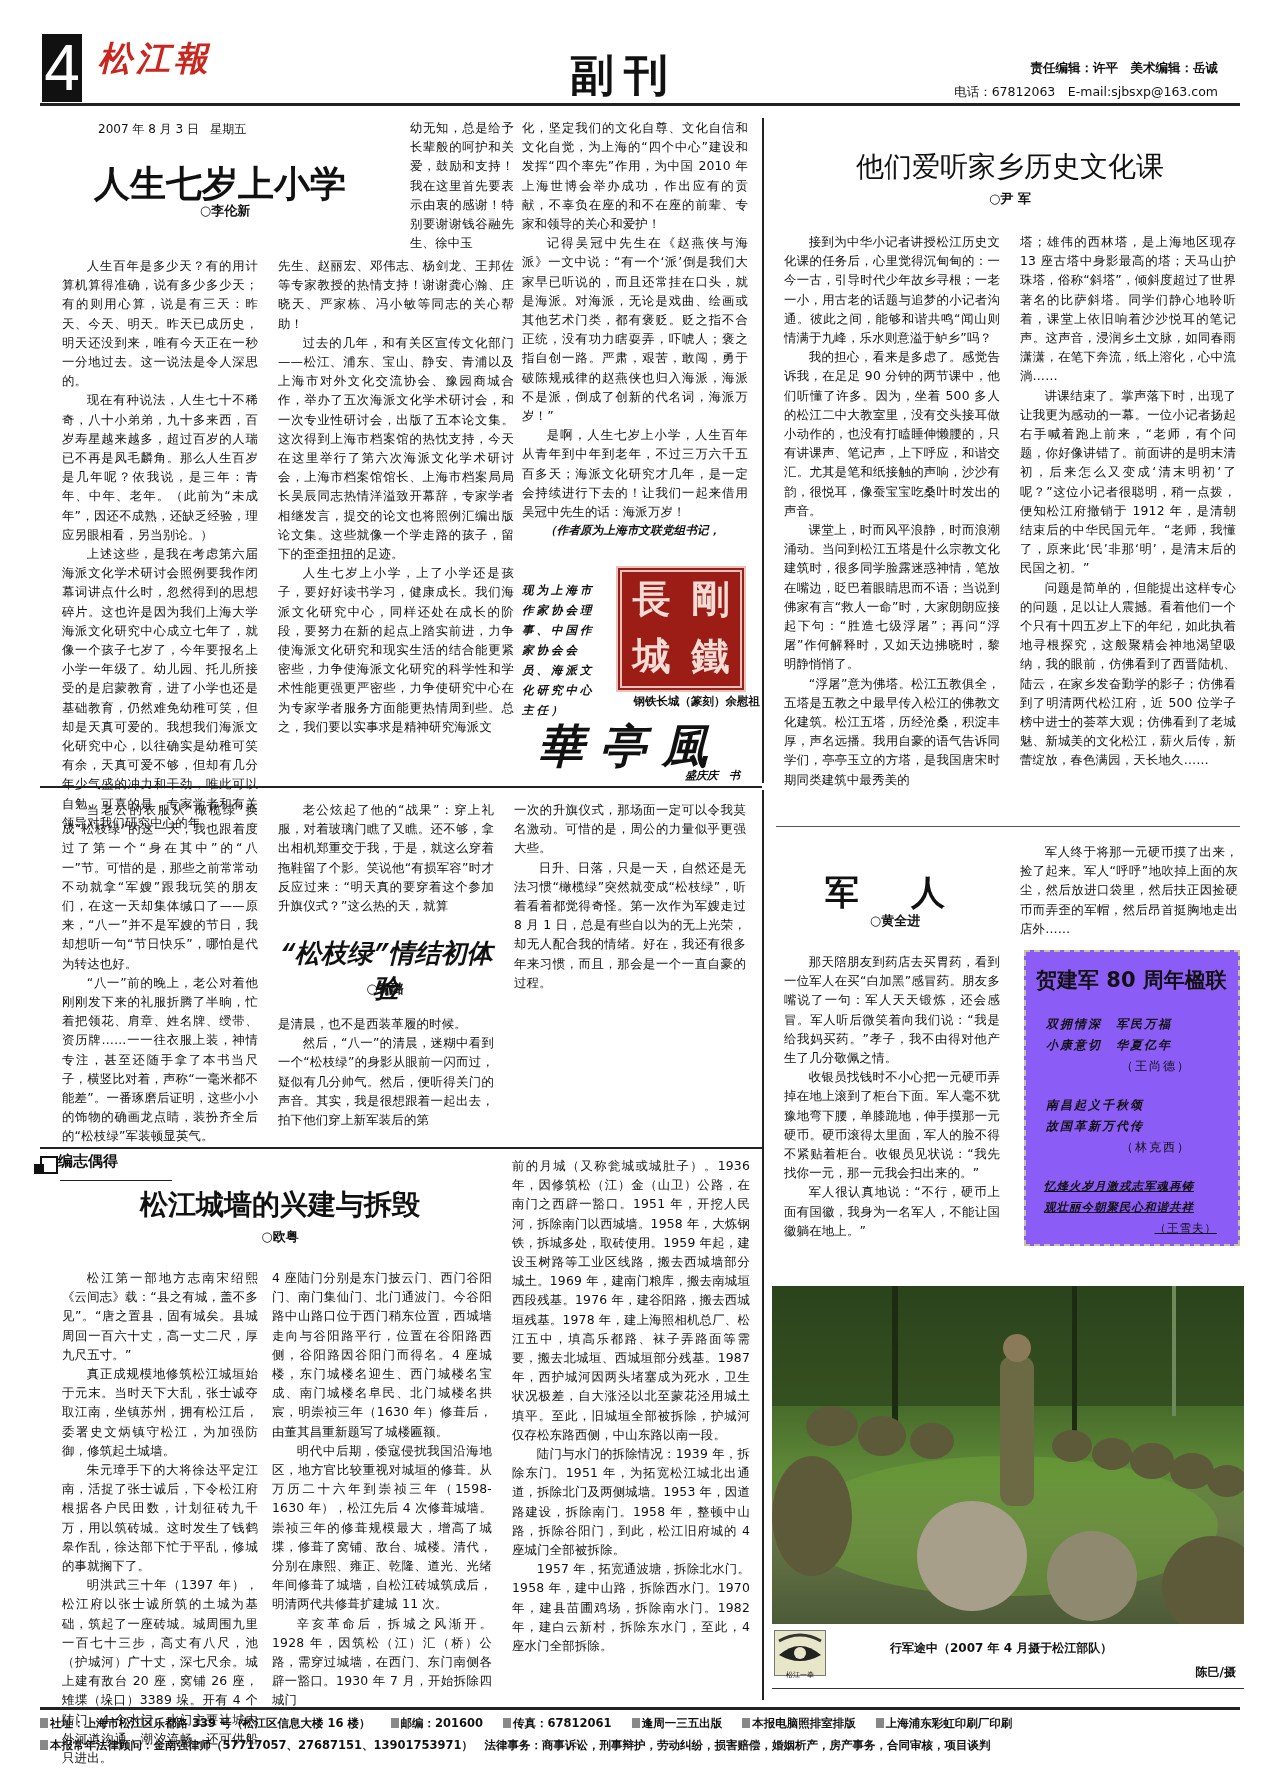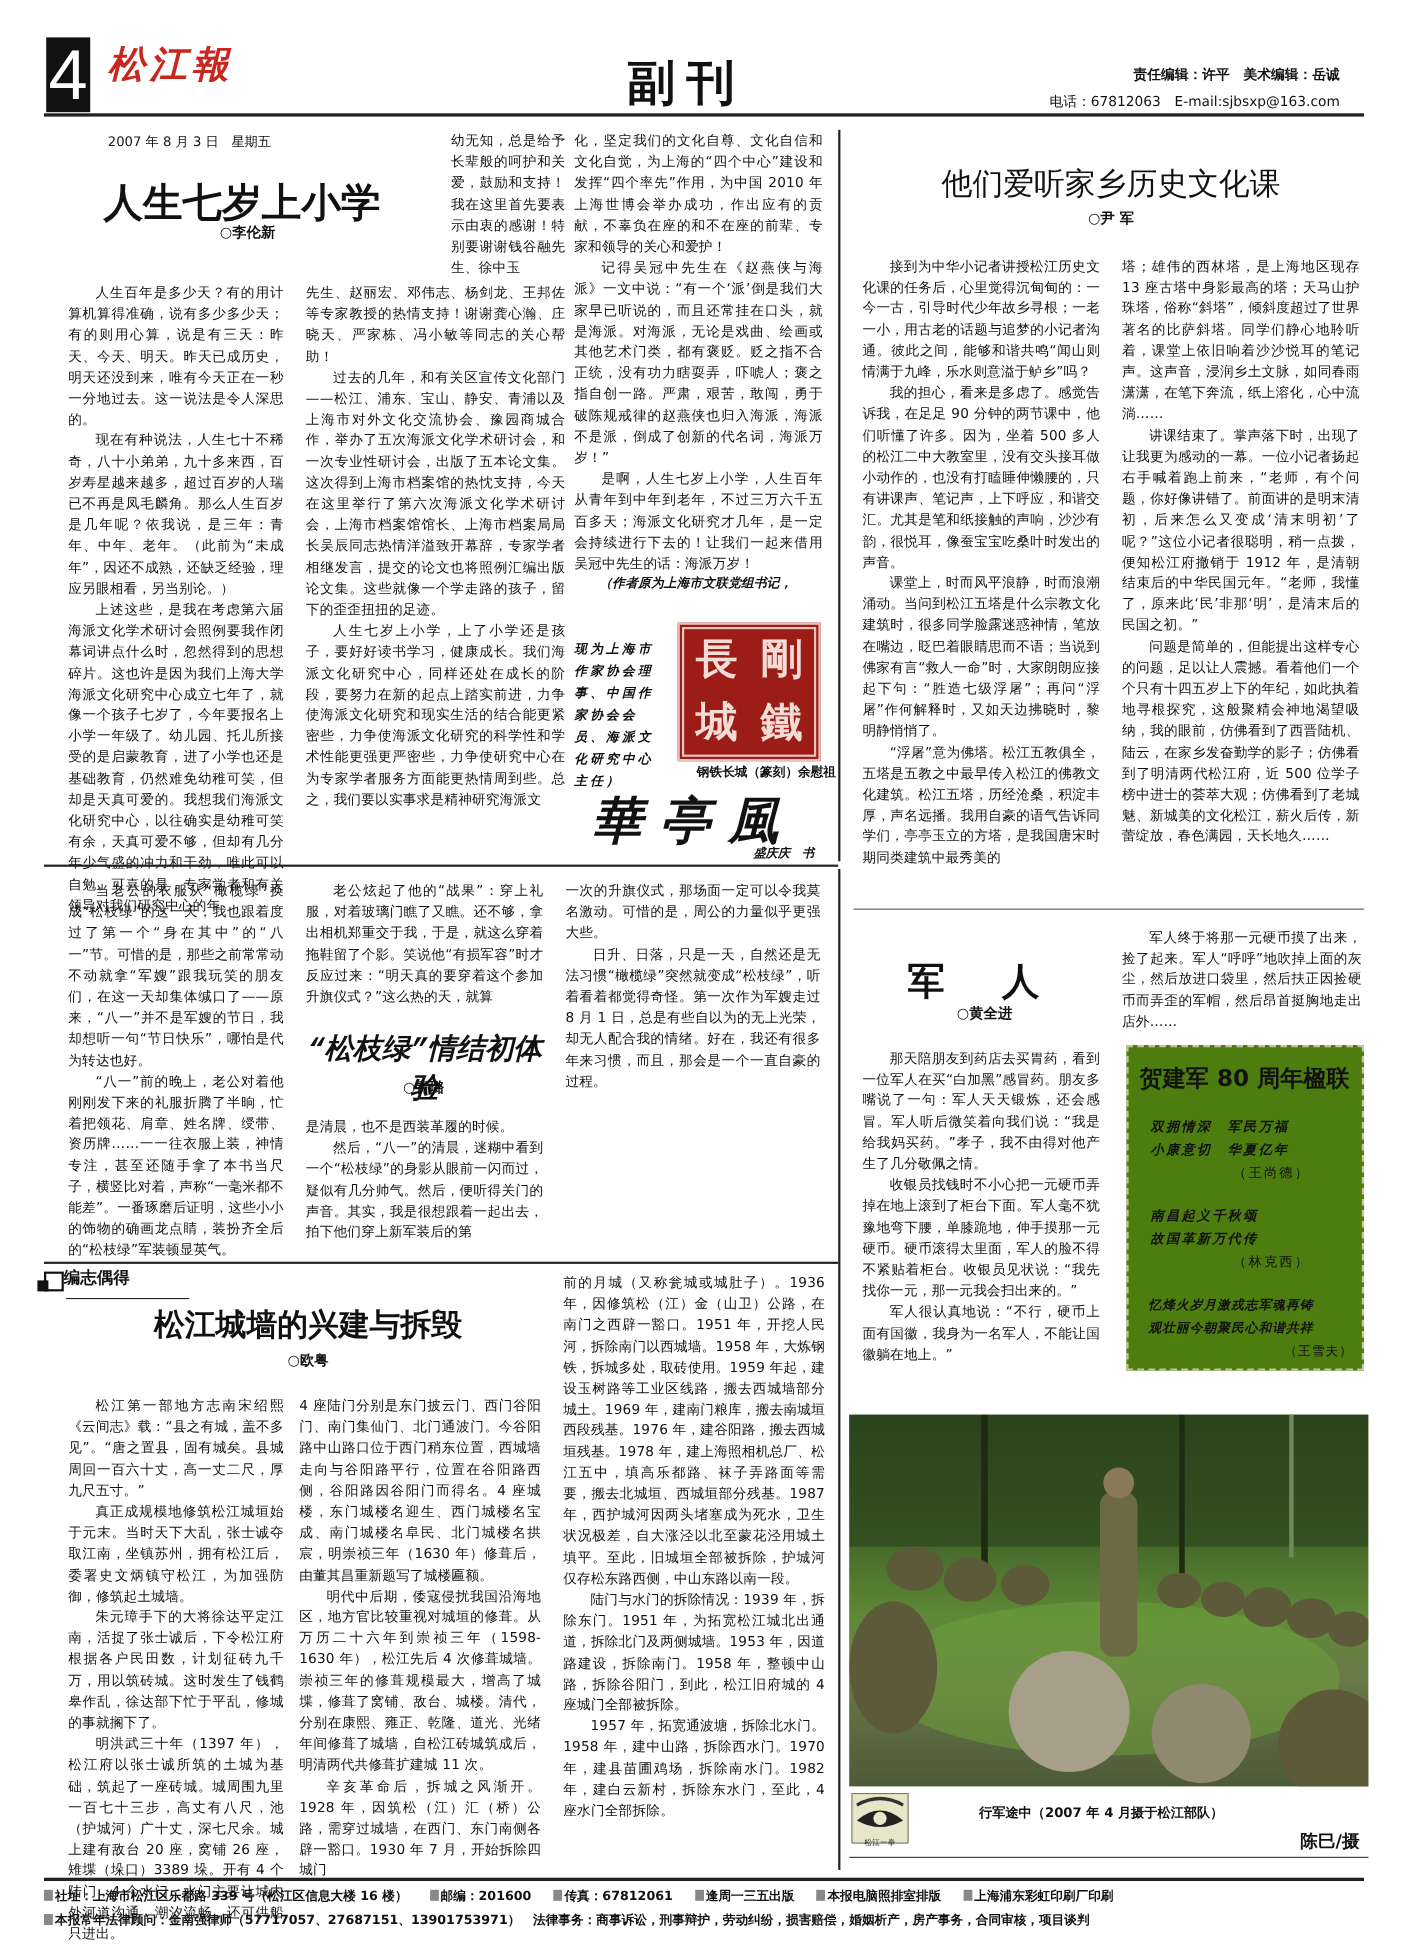--- a/index.html
+++ b/index.html
@@ -17,21 +17,21 @@
     font-family:"Liberation Sans",sans-serif;font-size:64px;line-height:68px;text-align:center;}
   .paper-name{left:98px;top:36px;font-size:34px;font-weight:bold;font-style:italic;color:#c8261e;
     font-family:"DejaVu Serif",serif;letter-spacing:4px;}
   .dateline{left:98px;top:84px;font-size:12px;margin-top:37px;}
   .section-title{left:570px;top:46px;font-size:44px;font-weight:bold;letter-spacing:10px;
     font-family:"DejaVu Sans",sans-serif;}
   .editors{right:62px;top:60px;font-size:12.5px;font-weight:bold;text-align:right;}
   .contact{right:62px;top:84px;font-size:12.5px;text-align:right;}
   .seal{background:#9c1c16;border:6px double #e6c3bd;color:#f3dcd6;
     font-family:"DejaVu Serif",serif;font-weight:bold;text-align:center;}
-  .poem-box{background:#4d7c0f;border:2px dashed #c9c39a;}
+  .poem-box{background:#8b5cf6;border:2px dashed #c9c39a;}
   .photo{background:linear-gradient(180deg,#2f4a1e 0%,#476a2a 35%,#5f8a38 55%,#6a7a48 70%,#4d5a38 100%);overflow:hidden;}
   .footer-line{font-size:11.5px;font-weight:bold;white-space:nowrap;}
   .sq{display:inline-block;width:8px;height:10px;background:#888;margin-right:2px;vertical-align:-1px;}
 </style>
 </head>
 <body>
 
 <div class="abs pagenum">4</div>
 <div class="abs paper-name">松江報</div>
 <div class="abs dateline">
@@ -137,21 +137,21 @@
   <div style="margin:20px 0 0 20px;font-size:12px;line-height:21px;font-style:italic;font-weight:bold;letter-spacing:2px;">
     <div>双拥情深　军民万福</div>
     <div>小康意切　华夏亿年</div>
     <div style="padding-left:75px;font-style:normal;font-weight:normal;">（王尚德）</div>
   </div>
   <div style="margin:18px 0 0 20px;font-size:12px;line-height:21px;font-style:italic;font-weight:bold;letter-spacing:2px;">
     <div>南昌起义千秋颂</div>
     <div>故国革新万代传</div>
     <div style="padding-left:75px;font-style:normal;font-weight:normal;">（林克西）</div>
   </div>
-  <div style="margin:18px 0 0 18px;font-size:11.5px;line-height:21px;font-style:italic;font-weight:bold;letter-spacing:1px;">
+  <div style="margin:18px 13px 0 18px;font-size:11.5px;line-height:21px;font-style:italic;font-weight:bold;letter-spacing:1px;text-decoration:underline;">
     <div>忆烽火岁月激戎志军魂再铸</div>
     <div>观壮丽今朝聚民心和谐共祥</div>
     <div style="text-align:right;padding-right:8px;font-style:normal;font-weight:normal;">（王雪夫）</div>
   </div>
 </div>
 
 <div class="abs photo" style="left:772px;top:1286px;width:472px;height:338px;">
   <svg width="472" height="338" viewBox="0 0 472 338">
     <rect x="0" y="0" width="472" height="120" fill="#2a3f1a" opacity="0.6"></rect>
     <rect x="120" y="0" width="6" height="140" fill="#1c2b12"></rect>
@@ -179,21 +179,21 @@
 <div class="abs" style="left:772px;top:1624px;width:472px;height:64px;border-bottom:1px solid #333;">
   <div class="abs" style="left:2px;top:6px;width:50px;height:44px;background:#e8e6c8;border:1px solid #777;">
     <svg width="50" height="36" viewBox="0 0 50 36">
       <path d="M4 10 Q25 -2 46 10" stroke="#333" stroke-width="3" fill="none"></path>
       <path d="M4 24 Q25 6 46 24 Q25 36 4 24 Z" fill="#222"></path>
       <circle cx="25" cy="22" r="6" fill="#e8e6c8"></circle>
     </svg>
     <div style="font-size:7px;text-align:center;line-height:8px;">松江一拳</div>
   </div>
   <div class="abs" style="left:118px;top:16px;font-size:12px;font-weight:bold;">行军途中（2007 年 4 月摄于松江部队）</div>
-  <div class="abs" style="right:8px;top:40px;font-size:16px;font-weight:bold;">陈巳/摄</div>
+  <div class="abs" style="right:8px;top:40px;font-size:12px;font-weight:bold;">陈巳/摄</div>
 </div>
 
 <div class="abs" style="left:40px;top:1156px;width:14px;height:14px;border:2px solid #111;background:#fff;"></div>
 <div class="abs" style="left:34px;top:1164px;width:10px;height:10px;background:#111;"></div>
 <div class="abs" style="left:58px;top:1152px;font-size:15px;font-weight:bold;">编志偶得</div>
 <div class="rule" style="left:60px;top:1180px;width:112px;height:1px;"></div>
 <div class="abs title-serif" style="left:80px;top:1186px;width:400px;font-size:28px;text-align:center;">松江城墙的兴建与拆毁</div>
 <div class="abs byline" style="left:230px;top:1228px;width:100px;">○欧粤</div>
 
 <div class="abs txt" style="left:62px;top:1268px;width:196px;">

